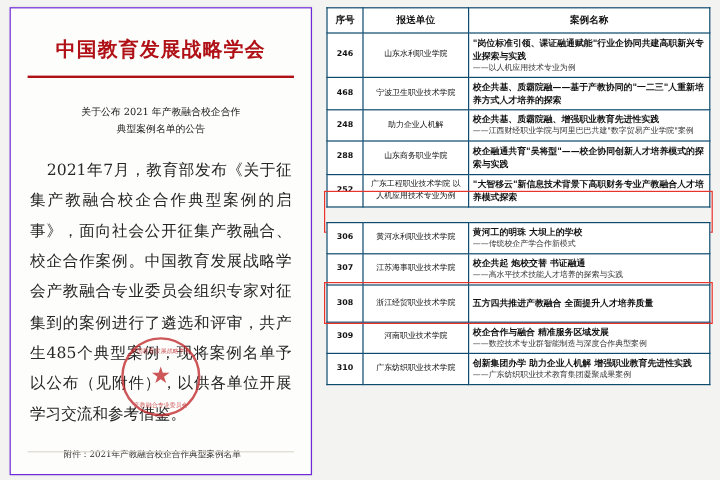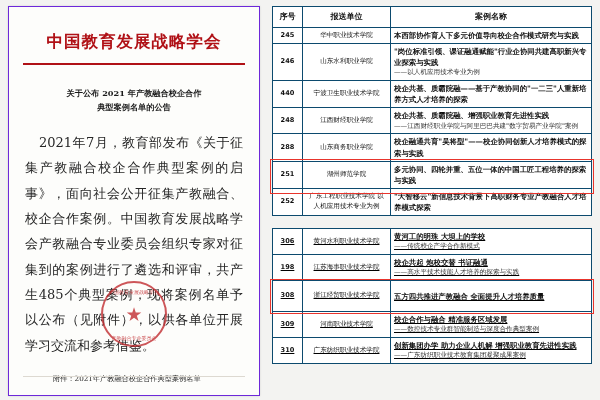--- a/index.html
+++ b/index.html
@@ -32,21 +32,21 @@
     margin:11px 14px 0 14px;
     height:2px;background:#b01116;
   }
   #doc-title{
     margin:22px 26px 0 26px;
     text-align:center;
     font-size:8.2px;
     line-height:1.65;
     color:#1b1b1b;
     font-family:"DejaVu Serif","Liberation Serif",serif;
-    font-weight:bold;
+    font-weight:normal;
   }
   .doc-para{
     margin:16px 16px 0 16px;
     font-size:13px;
     line-height:1.95;
     color:#262626;
     text-align:justify;
     font-family:"DejaVu Serif","Liberation Serif",serif;
     text-indent:14px;
   }
@@ -118,21 +118,21 @@
   }
   col.c-num{width:30px;}
   col.c-org{width:88px;}
   col.c-case{width:auto;}
   td.num{text-align:center;font-size:7.6px;font-weight:bold;}
   td.org{text-align:center;font-size:7px;line-height:1.45;}
   td.case{text-align:left;font-size:6.6px;line-height:1.55;}
   td.case .main{font-weight:bold;font-size:7.4px;display:block;}
   td.case .sub{display:block;color:#333;}
   tr.tall td{height:26px;}
-  #tbl2-wrap{margin-top:12px;text-decoration:underline;}
+  #tbl2-wrap{margin-top:12px;}
 
   
   .hl{
     position:absolute;
     border:1.6px solid #e8342c;
     pointer-events:none;
   }
   #hl-250{left:-2px;top:162px;width:322px;height:26px;}
   #hl-308{left:-2px;top:330px;width:322px;height:24px;}
 </style>
@@ -180,61 +180,47 @@
         </colgroup>
       <thead>
         <tr>
           <th>序号</th>
           <th>报送单位</th>
           <th>案例名称</th>
         </tr>
       </thead>
       <tbody id="t1body">
           <tr>
-            <td class="num">245</td>
-            <td class="org">华中职业技术学院</td>
-            <td class="case">
-              <span class="main">本西部协作育人下多元价值导向校企合作模式研究与实践</span>
-            </td>
-          </tr>
-          <tr>
             <td class="num">246</td>
             <td class="org">山东水利职业学院</td>
             <td class="case">
               <span class="main">"岗位标准引领、课证融通赋能"行业企协同共建高职新兴专业探索与实践</span>
               <span class="sub">——以人机应用技术专业为例</span>
             </td>
           </tr>
           <tr>
-            <td class="num">440</td>
+            <td class="num">468</td>
             <td class="org">宁波卫生职业技术学院</td>
             <td class="case">
               <span class="main">校企共基、质霸院融——基于产教协同的"一二三"人重新培养方式人才培养的探索</span>
             </td>
           </tr>
           <tr>
             <td class="num">248</td>
-            <td class="org">江西财经职业学院</td>
+            <td class="org">助力企业人机解</td>
             <td class="case">
               <span class="main">校企共基、质霸院融、增强职业教育先进性实践</span>
               <span class="sub">——江西财经职业学院与阿里巴巴共建"数字贸易产业学院"案例</span>
             </td>
           </tr>
           <tr>
             <td class="num">288</td>
             <td class="org">山东商务职业学院</td>
             <td class="case">
               <span class="main">校企融通共育"吴将型"——校企协同创新人才培养模式的探索与实践</span>
-            </td>
-          </tr>
-          <tr>
-            <td class="num">251</td>
-            <td class="org">湖州师范学院</td>
-            <td class="case">
-              <span class="main">多元协同、四轮并重、五位一体的中国工匠工程培养的探索与实践</span>
             </td>
           </tr>
           <tr>
             <td class="num">252</td>
             <td class="org">广东工程职业技术学院 以人机应用技术专业为例</td>
             <td class="case">
               <span class="main">"大智移云"新信息技术背景下高职财务专业产教融合人才培养模式探索</span>
             </td>
           </tr>
         </tbody>
@@ -252,21 +238,21 @@
       <tbody id="t2body">
           <tr>
             <td class="num">306</td>
             <td class="org">黄河水利职业技术学院</td>
             <td class="case">
               <span class="main">黄河工的明珠 大坝上的学校</span>
               <span class="sub">——传统校企产学合作新模式</span>
             </td>
           </tr>
           <tr>
-            <td class="num">198</td>
+            <td class="num">307</td>
             <td class="org">江苏海事职业技术学院</td>
             <td class="case">
               <span class="main">校企共起 炮校交替 书证融通</span>
               <span class="sub">——高水平技术技能人才培养的探索与实践</span>
             </td>
           </tr>
           <tr class="tall">
             <td class="num">308</td>
             <td class="org">浙江经贸职业技术学院</td>
             <td class="case">

